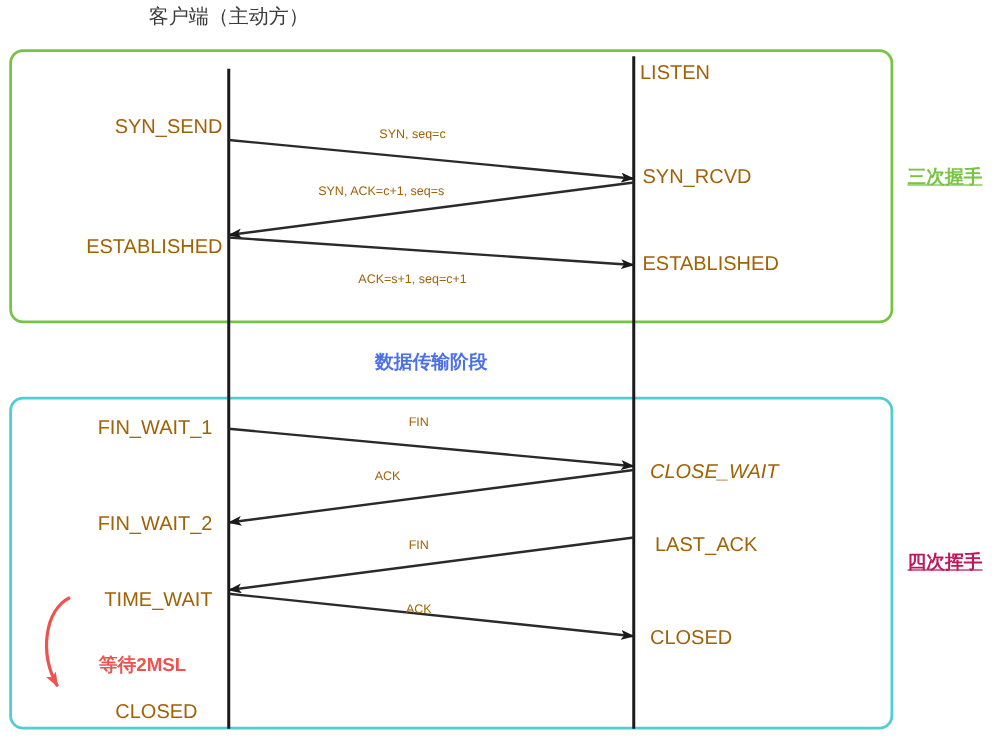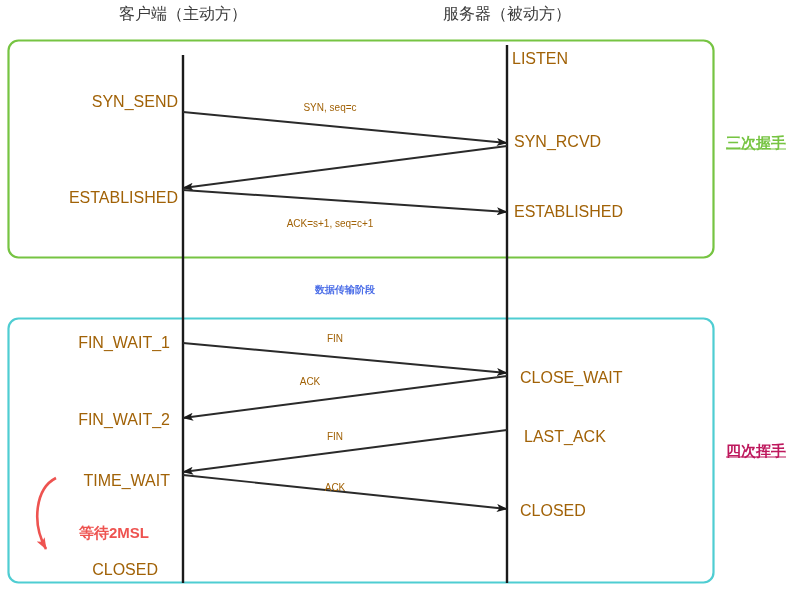--- a/index.html
+++ b/index.html
@@ -44,21 +44,21 @@
   .state-right {
     transform: translate(0, -50%);
   }
   .msg-label {
     transform: translate(-50%, -50%);
     font-size: 10px;
   }
   .phase-label {
     transform: translate(-50%, -50%);
     font-weight: bold;
-    font-size: 10px;
+    font-size: 15px;
   }
   .side-label {
     transform: translate(0, -50%);
     font-weight: bold;
     font-size: 15px;
     text-decoration: underline;
   }
   .msl-label {
     transform: translate(-50%, -50%);
     font-weight: bold;
@@ -95,37 +95,37 @@
 
     <line x1="183" y1="343" x2="507" y2="373" stroke="#2a2a2a" stroke-width="1.9" marker-end="url(#ah)"></line>
     <line x1="507" y1="376" x2="183" y2="418" stroke="#2a2a2a" stroke-width="1.9" marker-end="url(#ah)"></line>
     <line x1="507" y1="430" x2="183" y2="472" stroke="#2a2a2a" stroke-width="1.9" marker-end="url(#ah)"></line>
     <line x1="183" y1="475" x2="507" y2="509" stroke="#2a2a2a" stroke-width="1.9" marker-end="url(#ah)"></line>
 
     <path d="M 56 478 C 36 488, 31 522, 46 549" fill="none" stroke="#ee5350" stroke-width="2.6" marker-end="url(#ahred)"></path>
   </svg>
 
   <div class="lbl col-head" style="left:183px; top:6px;">客户端（主动方）</div>
-  <div class="lbl col-head" style="left:507px; top:6px;">服务器（被动方）</div>
 
   <div class="lbl state-left" style="left:178px; top:102px;">SYN_SEND</div>
   <div class="lbl state-left" style="left:178px; top:198px;">ESTABLISHED</div>
   <div class="lbl state-left" style="left:170px; top:343px;">FIN_WAIT_1</div>
   <div class="lbl state-left" style="left:170px; top:420px;">FIN_WAIT_2</div>
   <div class="lbl state-left" style="left:170px; top:481px;">TIME_WAIT</div>
   <div class="lbl state-left" style="left:158px; top:570px;">CLOSED</div>
 
   <div class="lbl state-right" style="left:512px; top:59px;">LISTEN</div>
   <div class="lbl state-right" style="left:514px; top:142px;">SYN_RCVD</div>
   <div class="lbl state-right" style="left:514px; top:212px;">ESTABLISHED</div>
-  <div class="lbl state-right" style="left:520px; top:378px;">CLOSE_WAIT</div>
+  <div class="lbl state-right" style="left:520px; top:378px;font-style:italic;">CLOSE_WAIT</div>
   <div class="lbl state-right" style="left:524px; top:437px;">LAST_ACK</div>
   <div class="lbl state-right" style="left:520px; top:511px;">CLOSED</div>
 
   <div class="lbl msg-label" style="left:330px; top:108px;">SYN, seq=c</div>
+  <div class="lbl msg-label" style="left:305px; top:154px;">SYN, ACK=c+1, seq=s</div>
   <div class="lbl msg-label" style="left:330px; top:224px;">ACK=s+1, seq=c+1</div>
   <div class="lbl msg-label" style="left:335px; top:339px;">FIN</div>
   <div class="lbl msg-label" style="left:310px; top:382px;">ACK</div>
   <div class="lbl msg-label" style="left:335px; top:437px;">FIN</div>
   <div class="lbl msg-label" style="left:335px; top:488px;">ACK</div>
 
   <div class="lbl phase-label" style="left:345px; top:290px; color:#4d6fe8;">数据传输阶段</div>
 
   <div class="lbl side-label" style="left:726px; top:142px; color:#76c442;">三次握手</div>
   <div class="lbl side-label" style="left:726px; top:450px; color:#be185d;">四次挥手</div>

